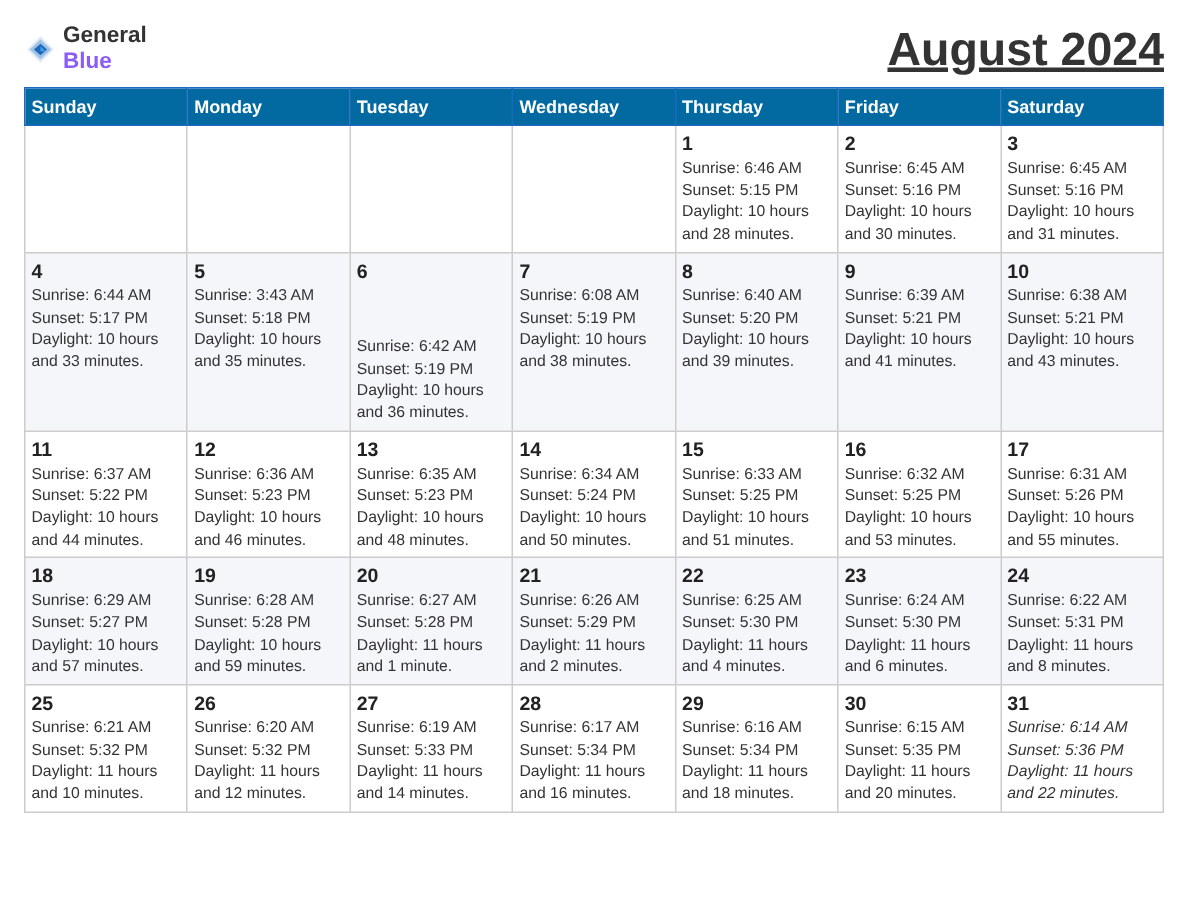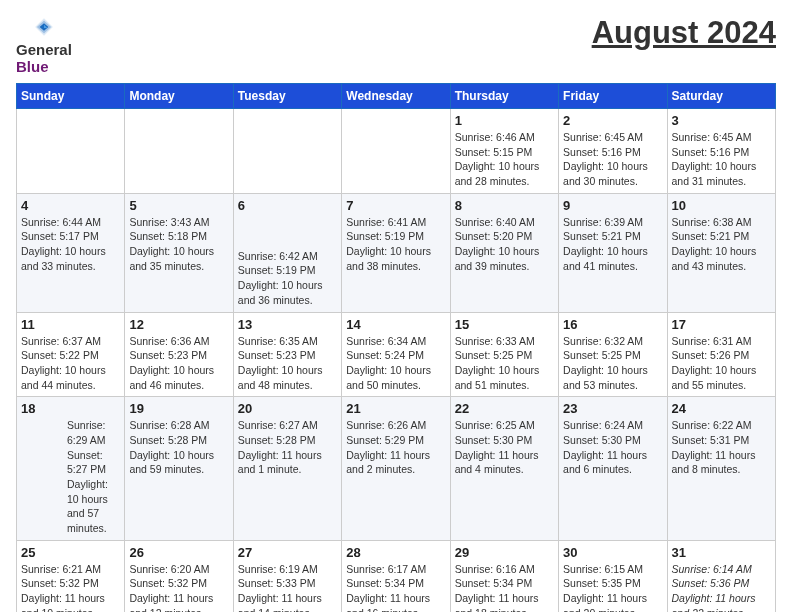--- a/index.html
+++ b/index.html
@@ -13,36 +13,35 @@
     .header {
       display: flex;
       align-items: flex-start;
       justify-content: space-between;
       margin-bottom: 8px;
     }
     .logo {
       display: flex;
       align-items: center;
       gap: 4px;
-      flex-direction: column;
     }
     .logo-text {
       display: flex;
       flex-direction: column;
       line-height: 1.1;
     }
     .logo-general {
       font-size: 15px;
       font-weight: bold;
       color: #333;
     }
     .logo-blue {
       font-size: 15px;
       font-weight: bold;
-      color: #701a75;
+      color: #8b5cf6;
     }
     .logo-icon {
       width: 22px;
       height: 22px;
     }
     .title-block {
       text-align: right;
     }
     .month-year {
       font-size: 31px;
@@ -54,21 +53,21 @@
     .location {
       font-size: 16px;
       color: #555;
     }
     .calendar {
       width: 100%;
       border-collapse: collapse;
       font-size: 11px;
     }
     .calendar th {
-      background: #1d4ed8;
+      background: #0369a1;
       color: #fff;
       padding: 5px 4px;
       text-align: left;
       font-size: 12px;
       font-weight: bold;
       border: 1px solid #1a6bbf;
     }
     .calendar td {
       border: 1px solid #ccc;
       vertical-align: top;
@@ -173,21 +172,21 @@
         </td>
         <td>
           <div class="day-num">6</div>
           <div class="day-info" style="white-space: pre-line; margin-top: 36px;">Sunrise: 6:42 AM
 Sunset: 5:19 PM
 Daylight: 10 hours
 and 36 minutes.</div>
         </td>
         <td>
           <div class="day-num">7</div>
-          <div class="day-info" style="white-space: pre-line;">Sunrise: 6:41 AM
+          <div class="day-info" style="white-space: pre-line;">Sunrise: 6:08 AM
 Sunset: 5:19 PM
 Daylight: 10 hours
 and 38 minutes.</div>
         </td>
         <td>
           <div class="day-num">8</div>
           <div class="day-info" style="white-space: pre-line;">Sunrise: 6:40 AM
 Sunset: 5:20 PM
 Daylight: 10 hours
 and 39 minutes.</div>
@@ -254,21 +253,21 @@
           <div class="day-num">17</div>
           <div class="day-info" style="white-space: pre-line;">Sunrise: 6:31 AM
 Sunset: 5:26 PM
 Daylight: 10 hours
 and 55 minutes.</div>
         </td>
       </tr>
       <tr>
         <td>
           <div class="day-num">18</div>
-          <div class="day-info" style="white-space: pre-line; margin-left: 46px;">Sunrise: 6:29 AM
+          <div class="day-info" style="white-space: pre-line;">Sunrise: 6:29 AM
 Sunset: 5:27 PM
 Daylight: 10 hours
 and 57 minutes.</div>
         </td>
         <td>
           <div class="day-num">19</div>
           <div class="day-info" style="white-space: pre-line;">Sunrise: 6:28 AM
 Sunset: 5:28 PM
 Daylight: 10 hours
 and 59 minutes.</div>

